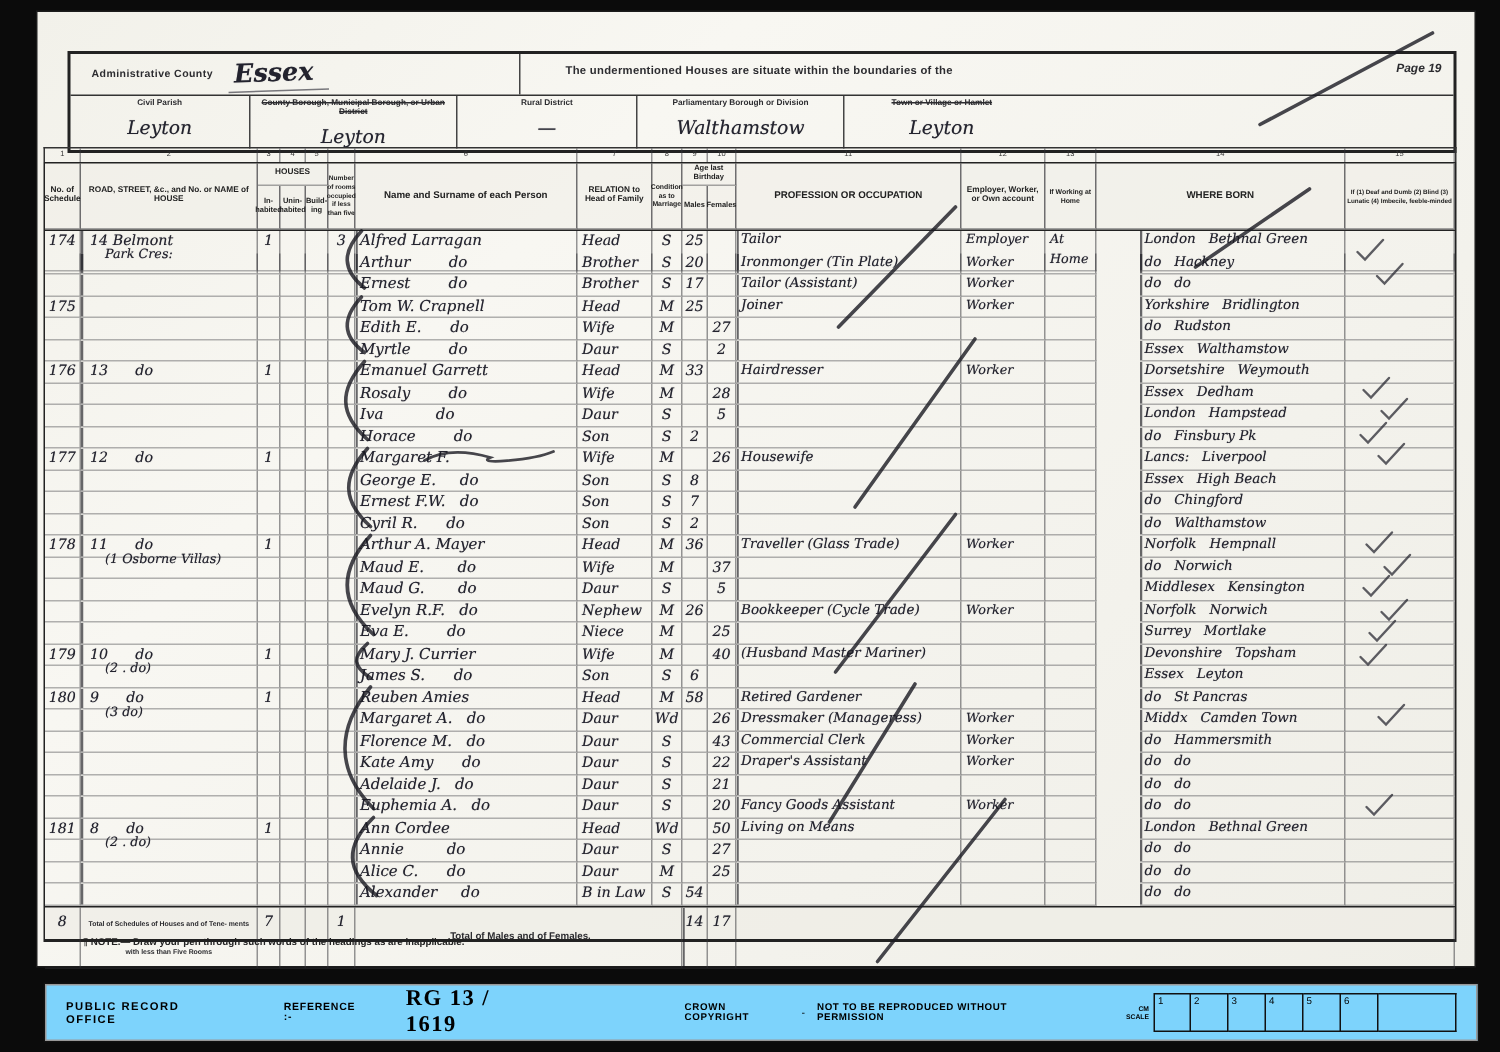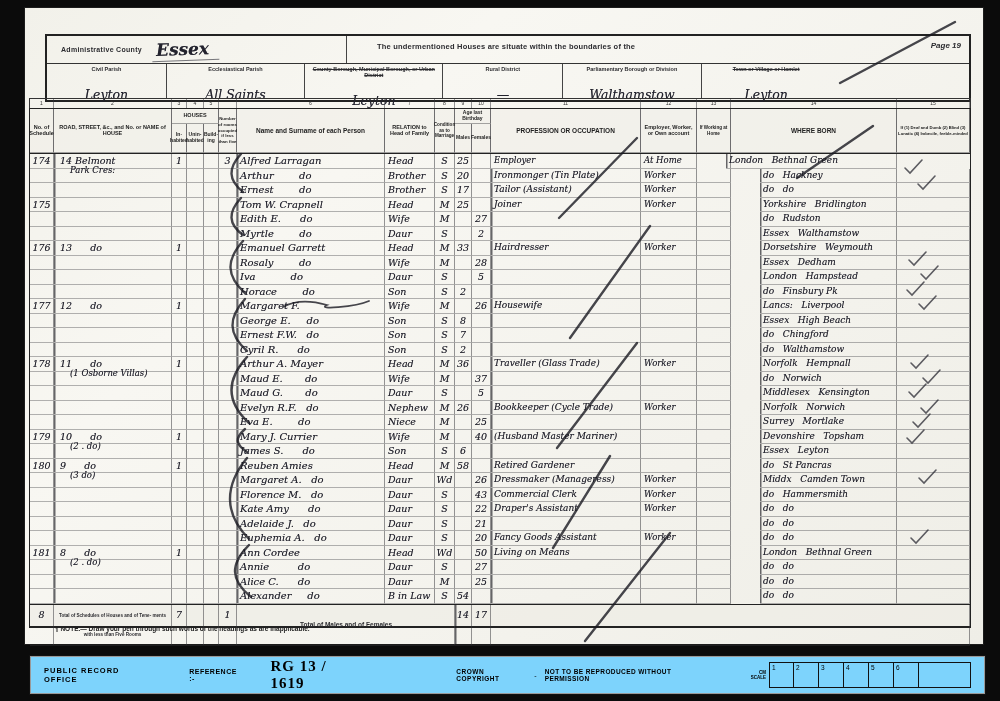--- a/index.html
+++ b/index.html
@@ -19,21 +19,21 @@
   .admin-wrap{width:300px;border-right:1px solid #444;height:100%;display:flex;align-items:center;padding-left:14px;gap:10px;box-sizing:border-box;}
   .admin-label{font-size:7px;font-weight:bold;letter-spacing:.3px;}
   .admin-value{font-size:17px;font-weight:bold;transform:rotate(-2deg);border-bottom:1px solid rgba(35,35,46,.6);padding:0 10px 1px 4px;}
   .situate{position:absolute;left:330px;top:6px;font-size:7.5px;font-weight:bold;letter-spacing:.2px;}
   .page-no{position:absolute;right:8px;top:5px;font-size:8px;font-weight:bold;font-style:italic;}
   .hdr-row2{display:flex;height:35px;}
   .area{border-right:1px solid #444;box-sizing:border-box;padding-top:2px;display:flex;flex-direction:column;align-items:center;}
   .area:last-child{border-right:none;}
   .area .lab{font-size:5.5px;font-weight:bold;text-align:center;line-height:6px;max-width:95%;}
   .area.struck .lab{text-decoration:line-through;}
-  .area .val{font-size:12.5px;margin-top:15px;text-align:right;}
+  .area .val{font-size:12.5px;margin-top:5px;text-align:right;}
   
   :root{--cols:24px 118px 15px 17px 15px 18px 148px 50px 20px 17px 19px 150px 56px 34px 166px 1fr;}
   .table{position:absolute;left:4px;right:12px;top:90px;}
   .numstrip{display:grid;grid-template-columns:var(--cols);height:9px;border:1px solid #333;border-bottom:none;}
   .numcell{border-right:1px solid rgba(50,50,55,.5);font-size:5px;text-align:center;color:#333;line-height:9px;}
   .thead{display:grid;grid-template-columns:var(--cols);grid-template-rows:15px 29px;border:1px solid #222;background:rgba(240,239,232,.6);}
   .th{border-right:1px solid rgba(40,40,45,.65);border-bottom:1px solid rgba(40,40,45,.4);
       font-size:5.5px;font-weight:bold;text-align:center;display:flex;align-items:center;justify-content:center;
       line-height:5.8px;padding:1px;box-sizing:border-box;color:#222;}
   .th.full{grid-row:1/3;}
@@ -85,24 +85,20 @@
         <span class="admin-value hw">Essex</span>
       </div>
       <span class="situate printed">The undermentioned Houses are situate within the boundaries of the</span>
       <span class="page-no printed">Page 19</span>
     </div>
     <div class="hdr-row2">
       <div class="area" style="width:13%">
         <span class="lab printed">Civil Parish</span>
         <span class="val hw">Leyton</span>
       </div>
-      <div class="area" style="width:15%">
-        <span class="lab printed">Ecclesiastical Parish</span>
-        <span class="val hw">All Saints</span>
-      </div>
       <div class="area struck" style="width:15%">
         <span class="lab printed">County Borough, Municipal Borough, or Urban District</span>
         <span class="val hw">Leyton</span>
       </div>
       <div class="area" style="width:13%">
         <span class="lab printed">Rural District</span>
         <span class="val hw">—</span>
       </div>
       <div class="area" style="width:15%">
         <span class="lab printed">Parliamentary Borough or Division</span>
@@ -160,20 +156,21 @@
     <div class="c c-street hv"><span class="hw s1 pre">14 Belmont</span><span class="hw s2">Park Cres:</span></div>
     <div class="c c-inh hw">1</div>
     <div class="c"></div>
     <div class="c"></div>
     <div class="c c-rooms hw">3</div>
     <div class="c c-name hw pre hv">Alfred Larragan</div>
     <div class="c c-rel hw">Head</div>
     <div class="c c-cond hw">S</div>
     <div class="c c-am hw">25</div>
     <div class="c c-af hw"></div>
+    <div class="c c-occ hw hv">Tailor</div>
     <div class="c c-emp hw">Employer</div>
     <div class="c c-home hw">At Home</div>
     <div class="c c-born hw pre hv">London   Bethnal Green</div>
     <div class="c"></div>
   </div>
         <div class="trow">
     <div class="c c-sch hw"></div>
     <div class="c c-street hv"><span class="hw s1 pre"></span><span class="hw s2"></span></div>
     <div class="c c-inh hw"></div>
     <div class="c"></div>

